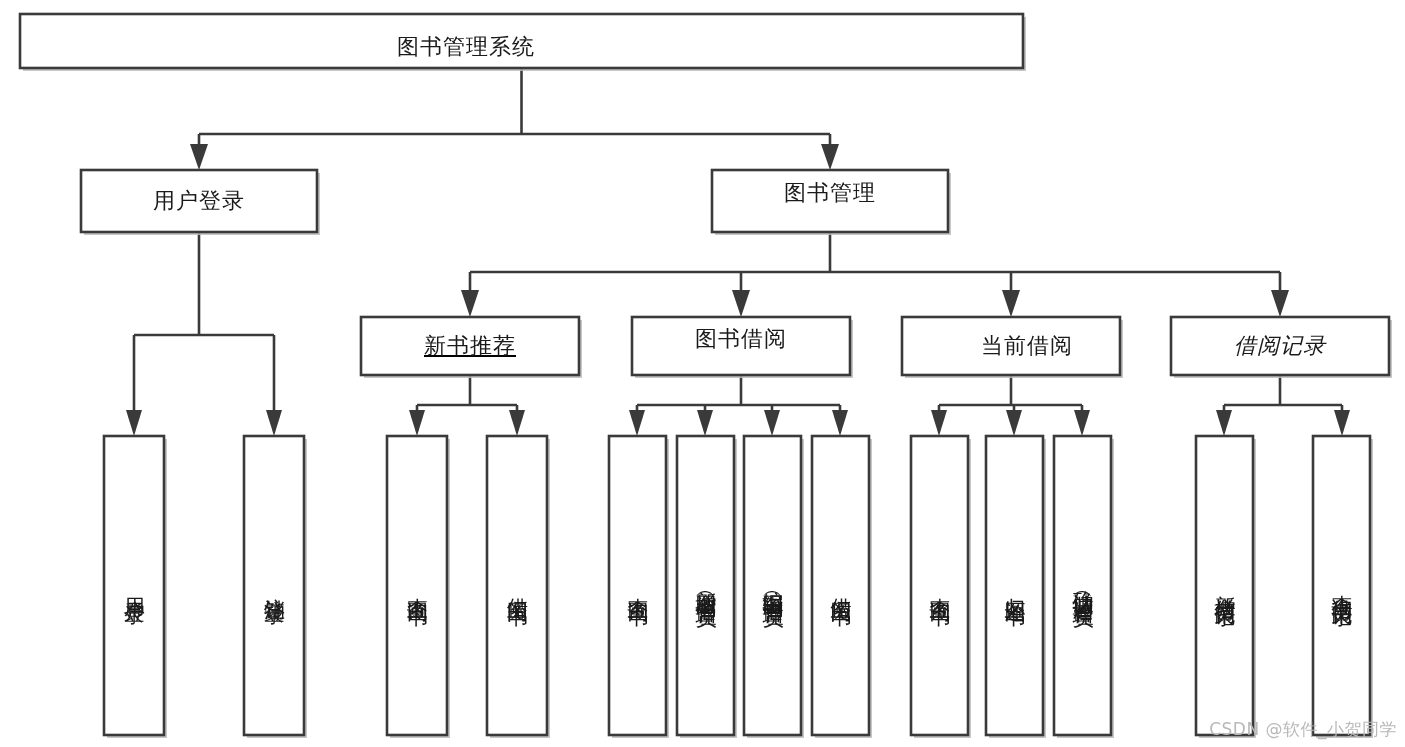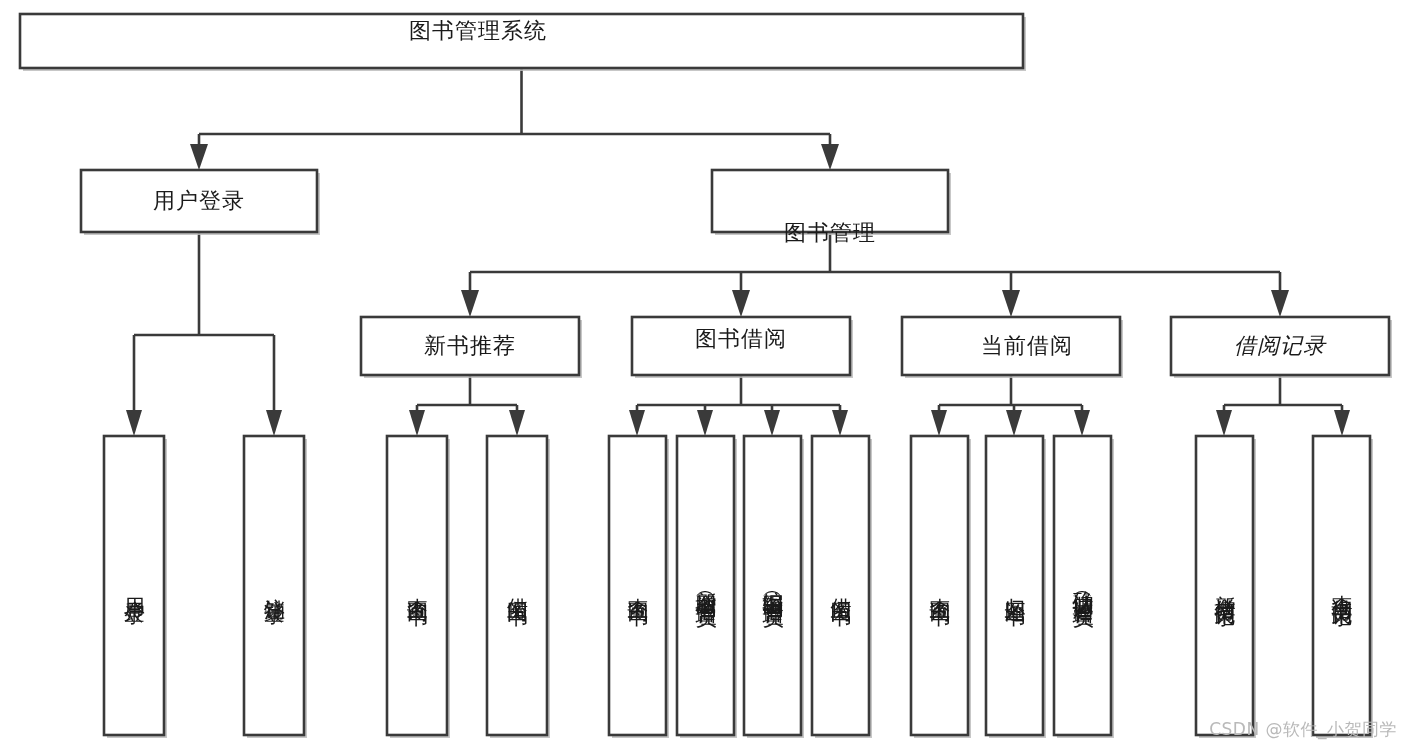--- a/index.html
+++ b/index.html
@@ -203,30 +203,30 @@
         <rect x="1057" y="439" width="57" height="299" class="node-shadow"></rect>
         <rect x="1054" y="436" width="57" height="299" class="node-box"></rect>
         <rect x="1199" y="439" width="57" height="299" class="node-shadow"></rect>
         <rect x="1196" y="436" width="57" height="299" class="node-box"></rect>
         <rect x="1316" y="439" width="57" height="299" class="node-shadow"></rect>
         <rect x="1313" y="436" width="57" height="299" class="node-box"></rect>
       </g>
   </svg>
 
   <div id="text-layer">
-      <div class="htext-wrap" style="left: 20px; top: 4px; width: 892px; height: 54px; padding-left: 12px;">
+      <div class="htext-wrap" style="left: 20px; top: 20px; width: 892px; height: 54px;">
         <span class="htext">图书管理系统</span>
       </div>
       <div class="htext-wrap" style="left: 81px; top: 170px; width: 236px; height: 62px;">
         <span class="htext">用户登录</span>
       </div>
-      <div class="htext-wrap" style="left: 712px; top: 186px; width: 236px; height: 62px; align-items: flex-end;">
+      <div class="htext-wrap" style="left: 712px; top: 162px; width: 236px; height: 62px;">
         <span class="htext">图书管理</span>
       </div>
-      <div class="htext-wrap" style="left: 361px; top: 317px; width: 218px; height: 58px;">
+      <div class="htext-wrap" style="left: 361px; top: 317px; width: 218px; height: 58px; text-decoration: underline;">
         <span class="htext">新书推荐</span>
       </div>
       <div class="htext-wrap" style="left: 632px; top: 317px; width: 218px; height: 44px; border-radius: 22px;">
         <span class="htext">图书借阅</span>
       </div>
       <div class="htext-wrap" style="left: 902px; top: 317px; width: 250px; height: 58px;">
         <span class="htext">当前借阅</span>
       </div>
       <div class="htext-wrap" style="left: 1171px; top: 317px; width: 218px; height: 58px; font-style: italic;">
         <span class="htext">借阅记录</span>

